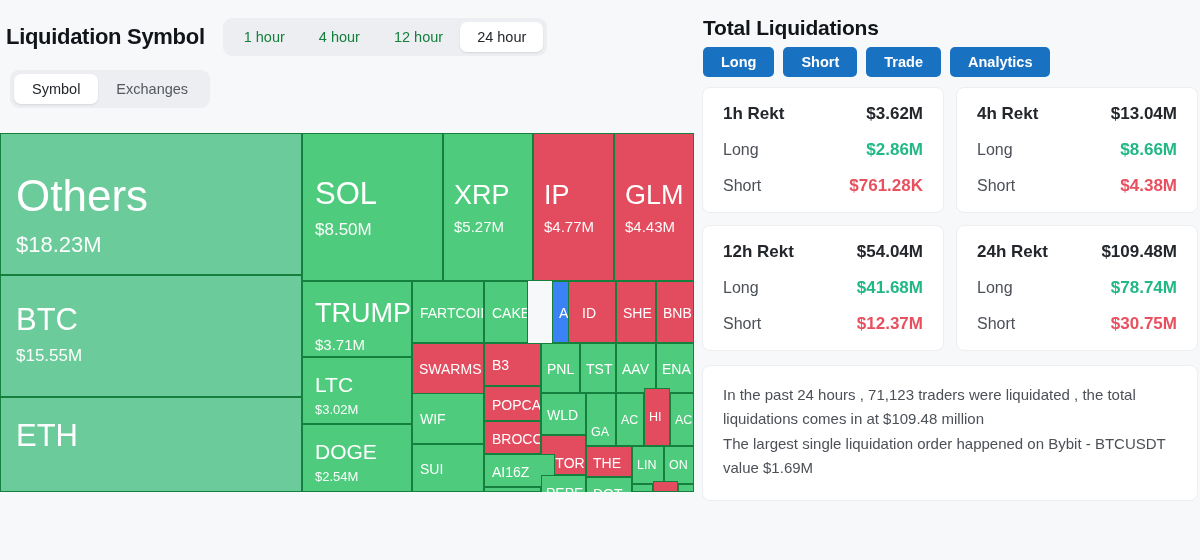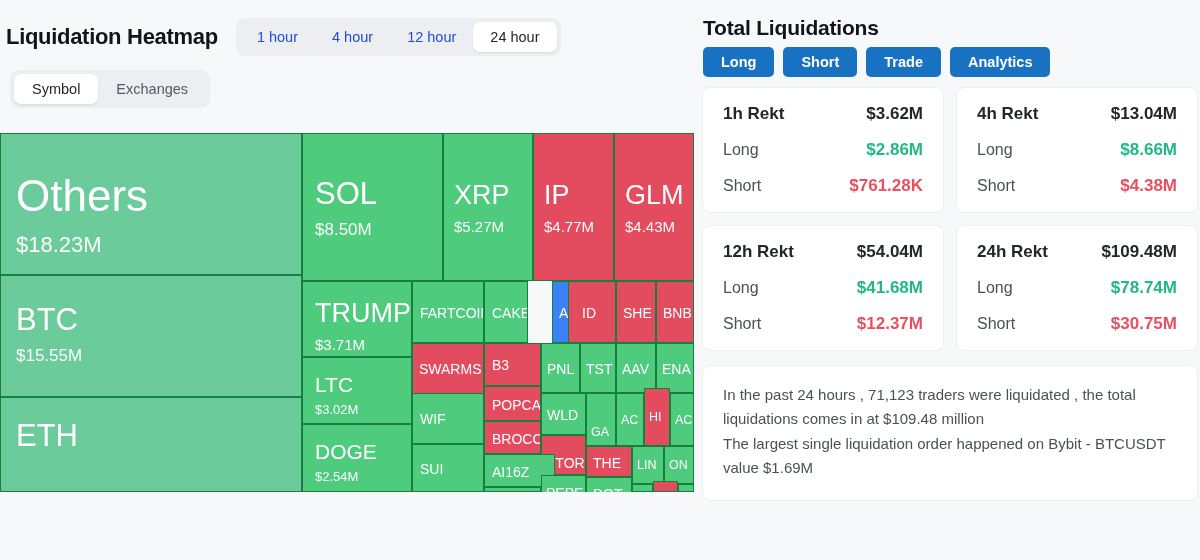--- a/index.html
+++ b/index.html
@@ -18,21 +18,21 @@
   .lp-header { display: flex; align-items: center; padding: 18px 0 0 6px; }
   .lp-title {
     font-size: 22px; font-weight: bold; color: #111418;
     letter-spacing: -0.3px; white-space: nowrap;
   }
   .range-tabs {
     display: flex; align-items: center; margin-left: 18px;
     background: #eceef1; border-radius: 9px; padding: 4px;
   }
   .range-tab {
-    font-size: 14.5px; color: #1d4ed8; padding: 7px 17px;
+    font-size: 14.5px; color: #15803d; padding: 7px 17px;
     border-radius: 7px; cursor: pointer; white-space: nowrap;
   }
   .range-tab.active {
     background: #ffffff; color: #23262b;
     box-shadow: 0 1px 2px rgba(0,0,0,.10);
   }
 
   .mode-tabs {
     display: inline-flex; align-items: center; margin: 14px 0 0 10px;
     background: #eceef1; border-radius: 9px; padding: 4px;
@@ -115,21 +115,21 @@
   }
 </style>
 </head>
 <body>
 
 <div class="page">
 
   <div class="left-panel">
 
     <div class="lp-header">
-      <div class="lp-title">Liquidation Heatmap</div>
+      <div class="lp-title">Liquidation Symbol</div>
       <div class="range-tabs">
         <div class="range-tab">1 hour</div>
         <div class="range-tab">4 hour</div>
         <div class="range-tab">12 hour</div>
         <div class="range-tab active">24 hour</div>
       </div>
     </div>
 
     <div class="mode-tabs">
       <div class="mode-tab active">Symbol</div>

